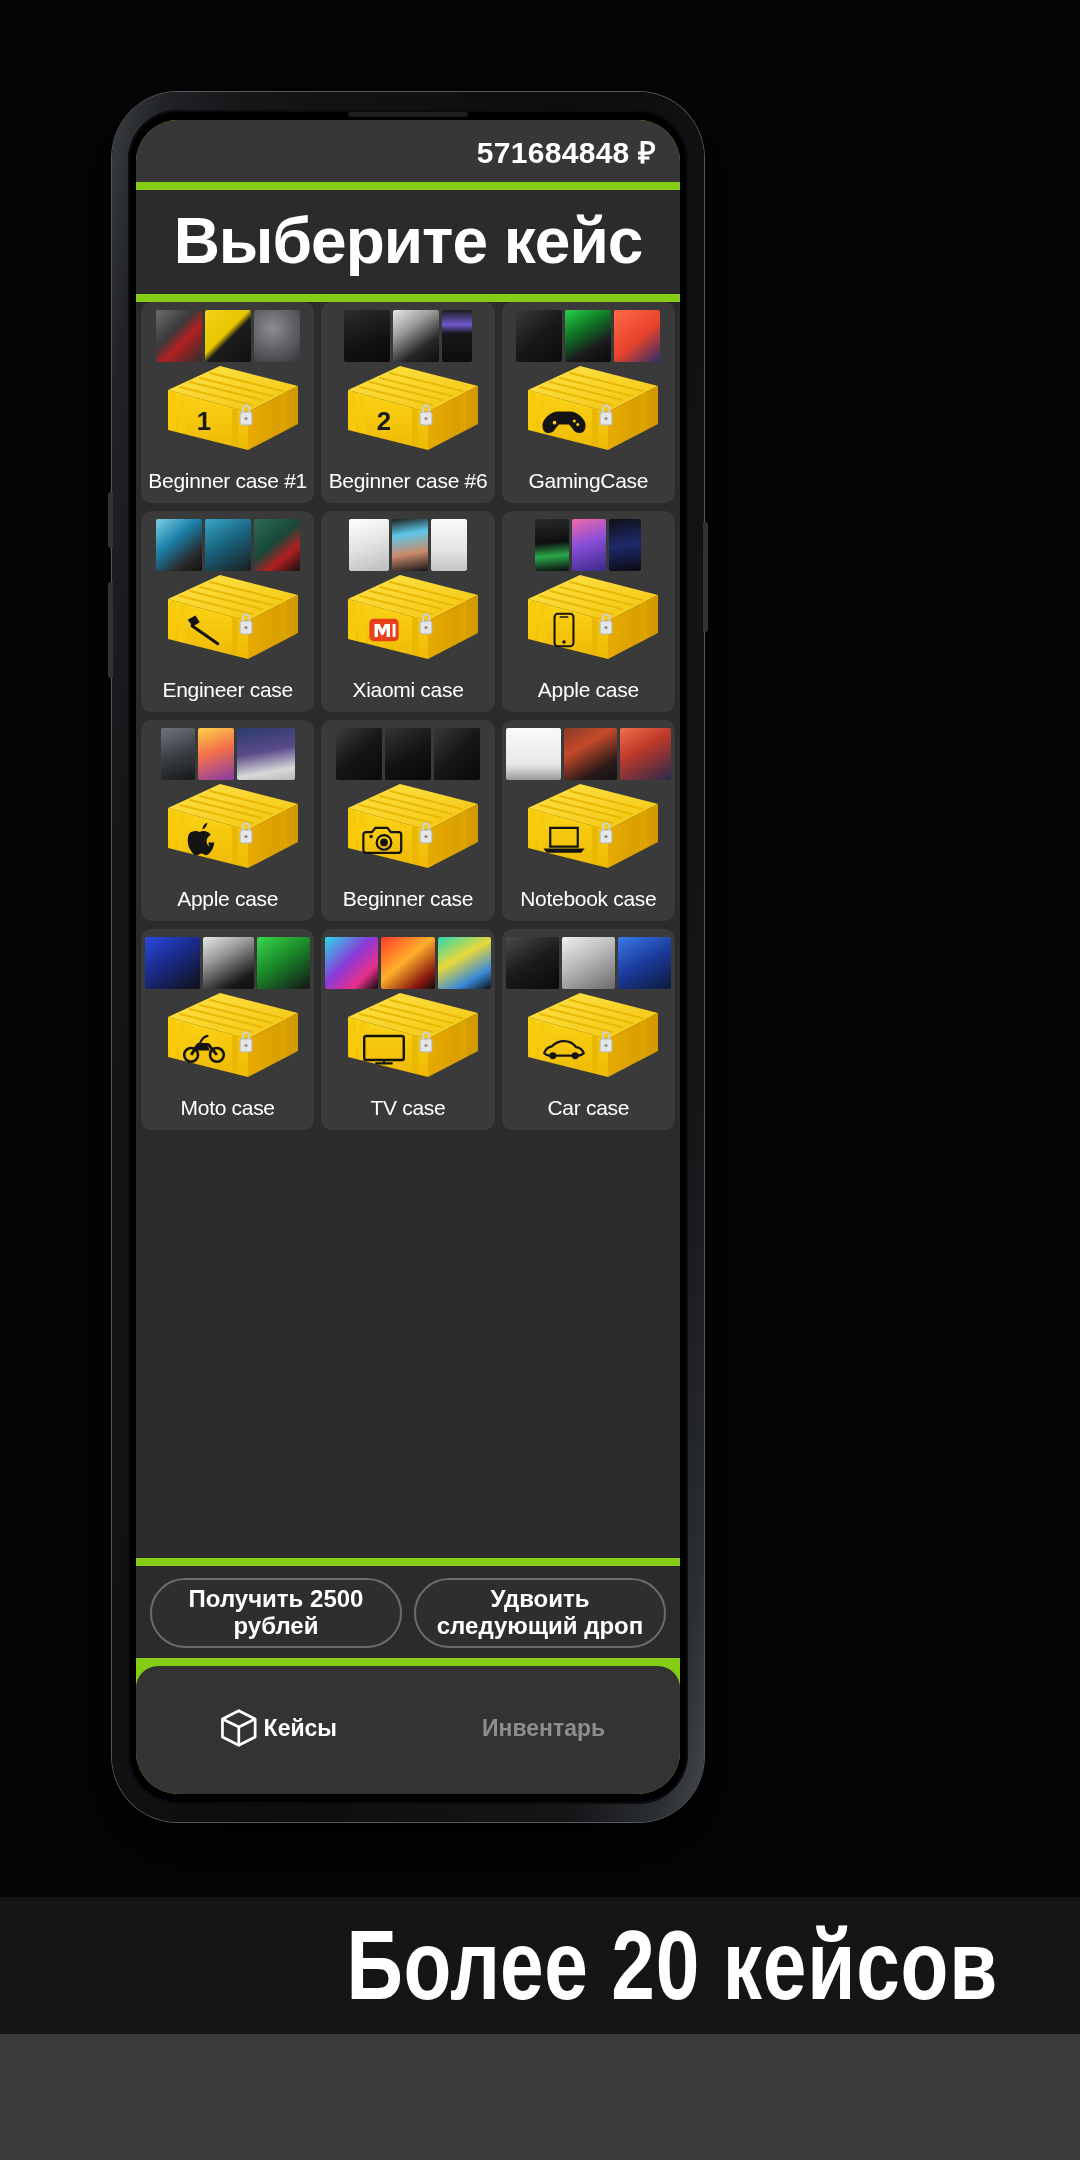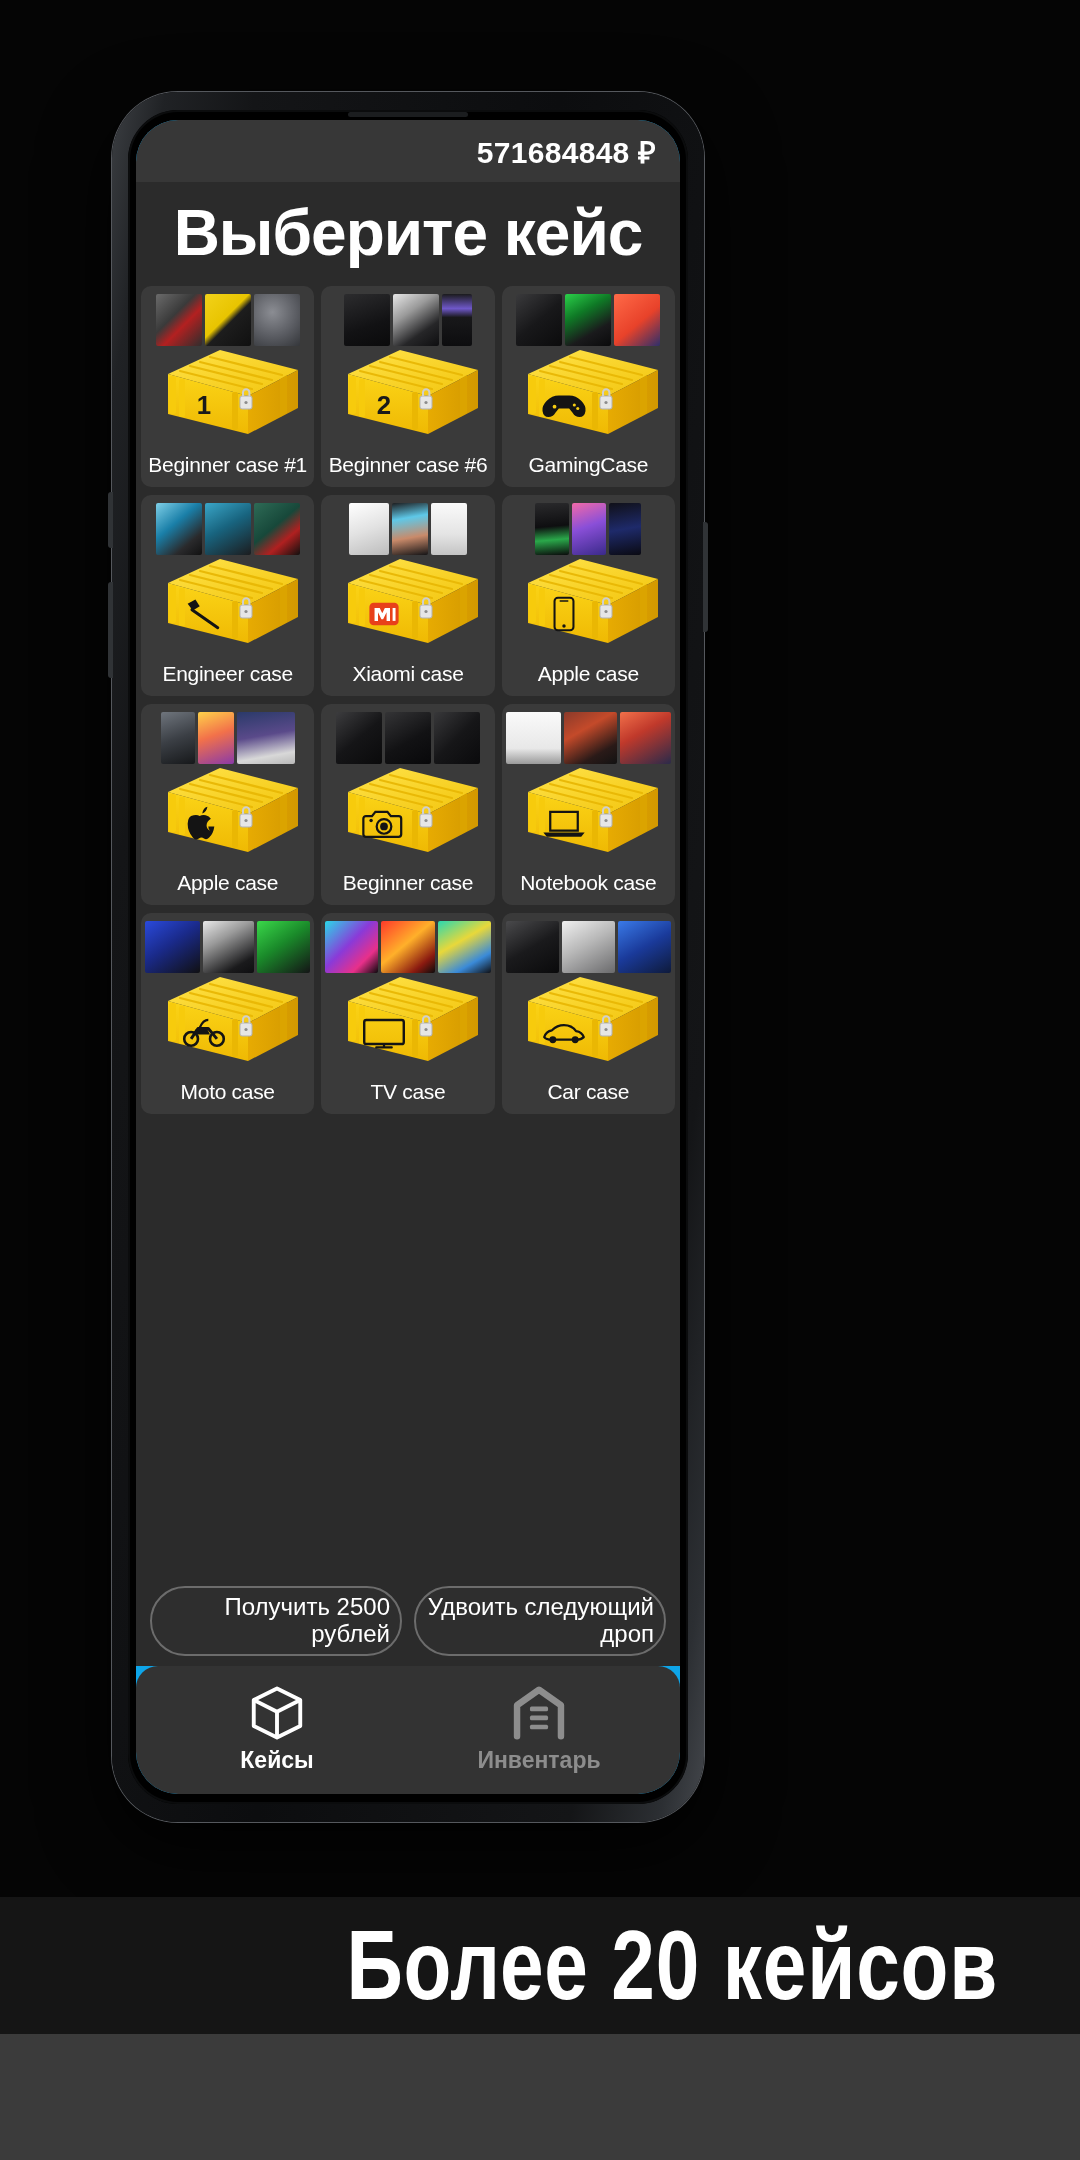--- a/index.html
+++ b/index.html
@@ -39,23 +39,23 @@
   }
   #sidebtn-1 { position:absolute; left:-4px; top:400px; width:5px; height:56px; border-radius:3px 0 0 3px; background:#303336; }
   #sidebtn-2 { position:absolute; left:-4px; top:490px; width:5px; height:96px; border-radius:3px 0 0 3px; background:#303336; }
   #sidebtn-3 { position:absolute; right:-4px; top:430px; width:5px; height:110px; border-radius:0 3px 3px 0; background:#303336; }
 
   
   #screen {
     position:relative;
     width:100%; height:100%;
     border-radius:42px;
-    background:#0ea5e9;
+    background:#84cc16;
     overflow:hidden;
-    display:flex; flex-direction:column;
+    display:flex; flex-direction:column;gap:8px;
   }
 
   
   #statusbar {
     height:62px; flex:none;
     background:#373737;
     display:flex; align-items:center; justify-content:flex-end;
     padding:0 24px;
   }
   #balance {
@@ -133,38 +133,38 @@
     padding:12px 14px 10px;
     background:#2b2b2b;
   }
   .action-btn {
     flex:1;
     min-height:70px;
     border-radius:36px;
     border:2px solid #6c6c6c;
     background:#2e2e2e;
     color:#fff;
-    font-size:24px; font-weight:normal;
+    font-size:24px; font-weight:bold;
     display:flex; align-items:center; justify-content:center;
-    text-align:right;
+    text-align:center;
     line-height:1.12;
     padding:6px 10px;
   }
 
   
   #navbar {
     flex:none;
     height:128px;
     background:#333333;
     border-radius:22px 22px 0 0;
     display:flex; align-items:center; justify-content:space-around;
     padding:8px 10px 12px;
   }
   .nav-item {
-    display:flex; flex-direction:column; align-items:center; gap:3px;
+    display:flex; align-items:center; gap:3px;
     width:120px;
   }
   .nav-icon { width:62px; height:62px; display:block; }
   .nav-label { font-size:23px; font-weight:bold; color:#8d8d8d; }
   .nav-item.active .nav-label { color:#ffffff; }
 
   
   #promo {
     position:absolute;
     left:0; right:0;

